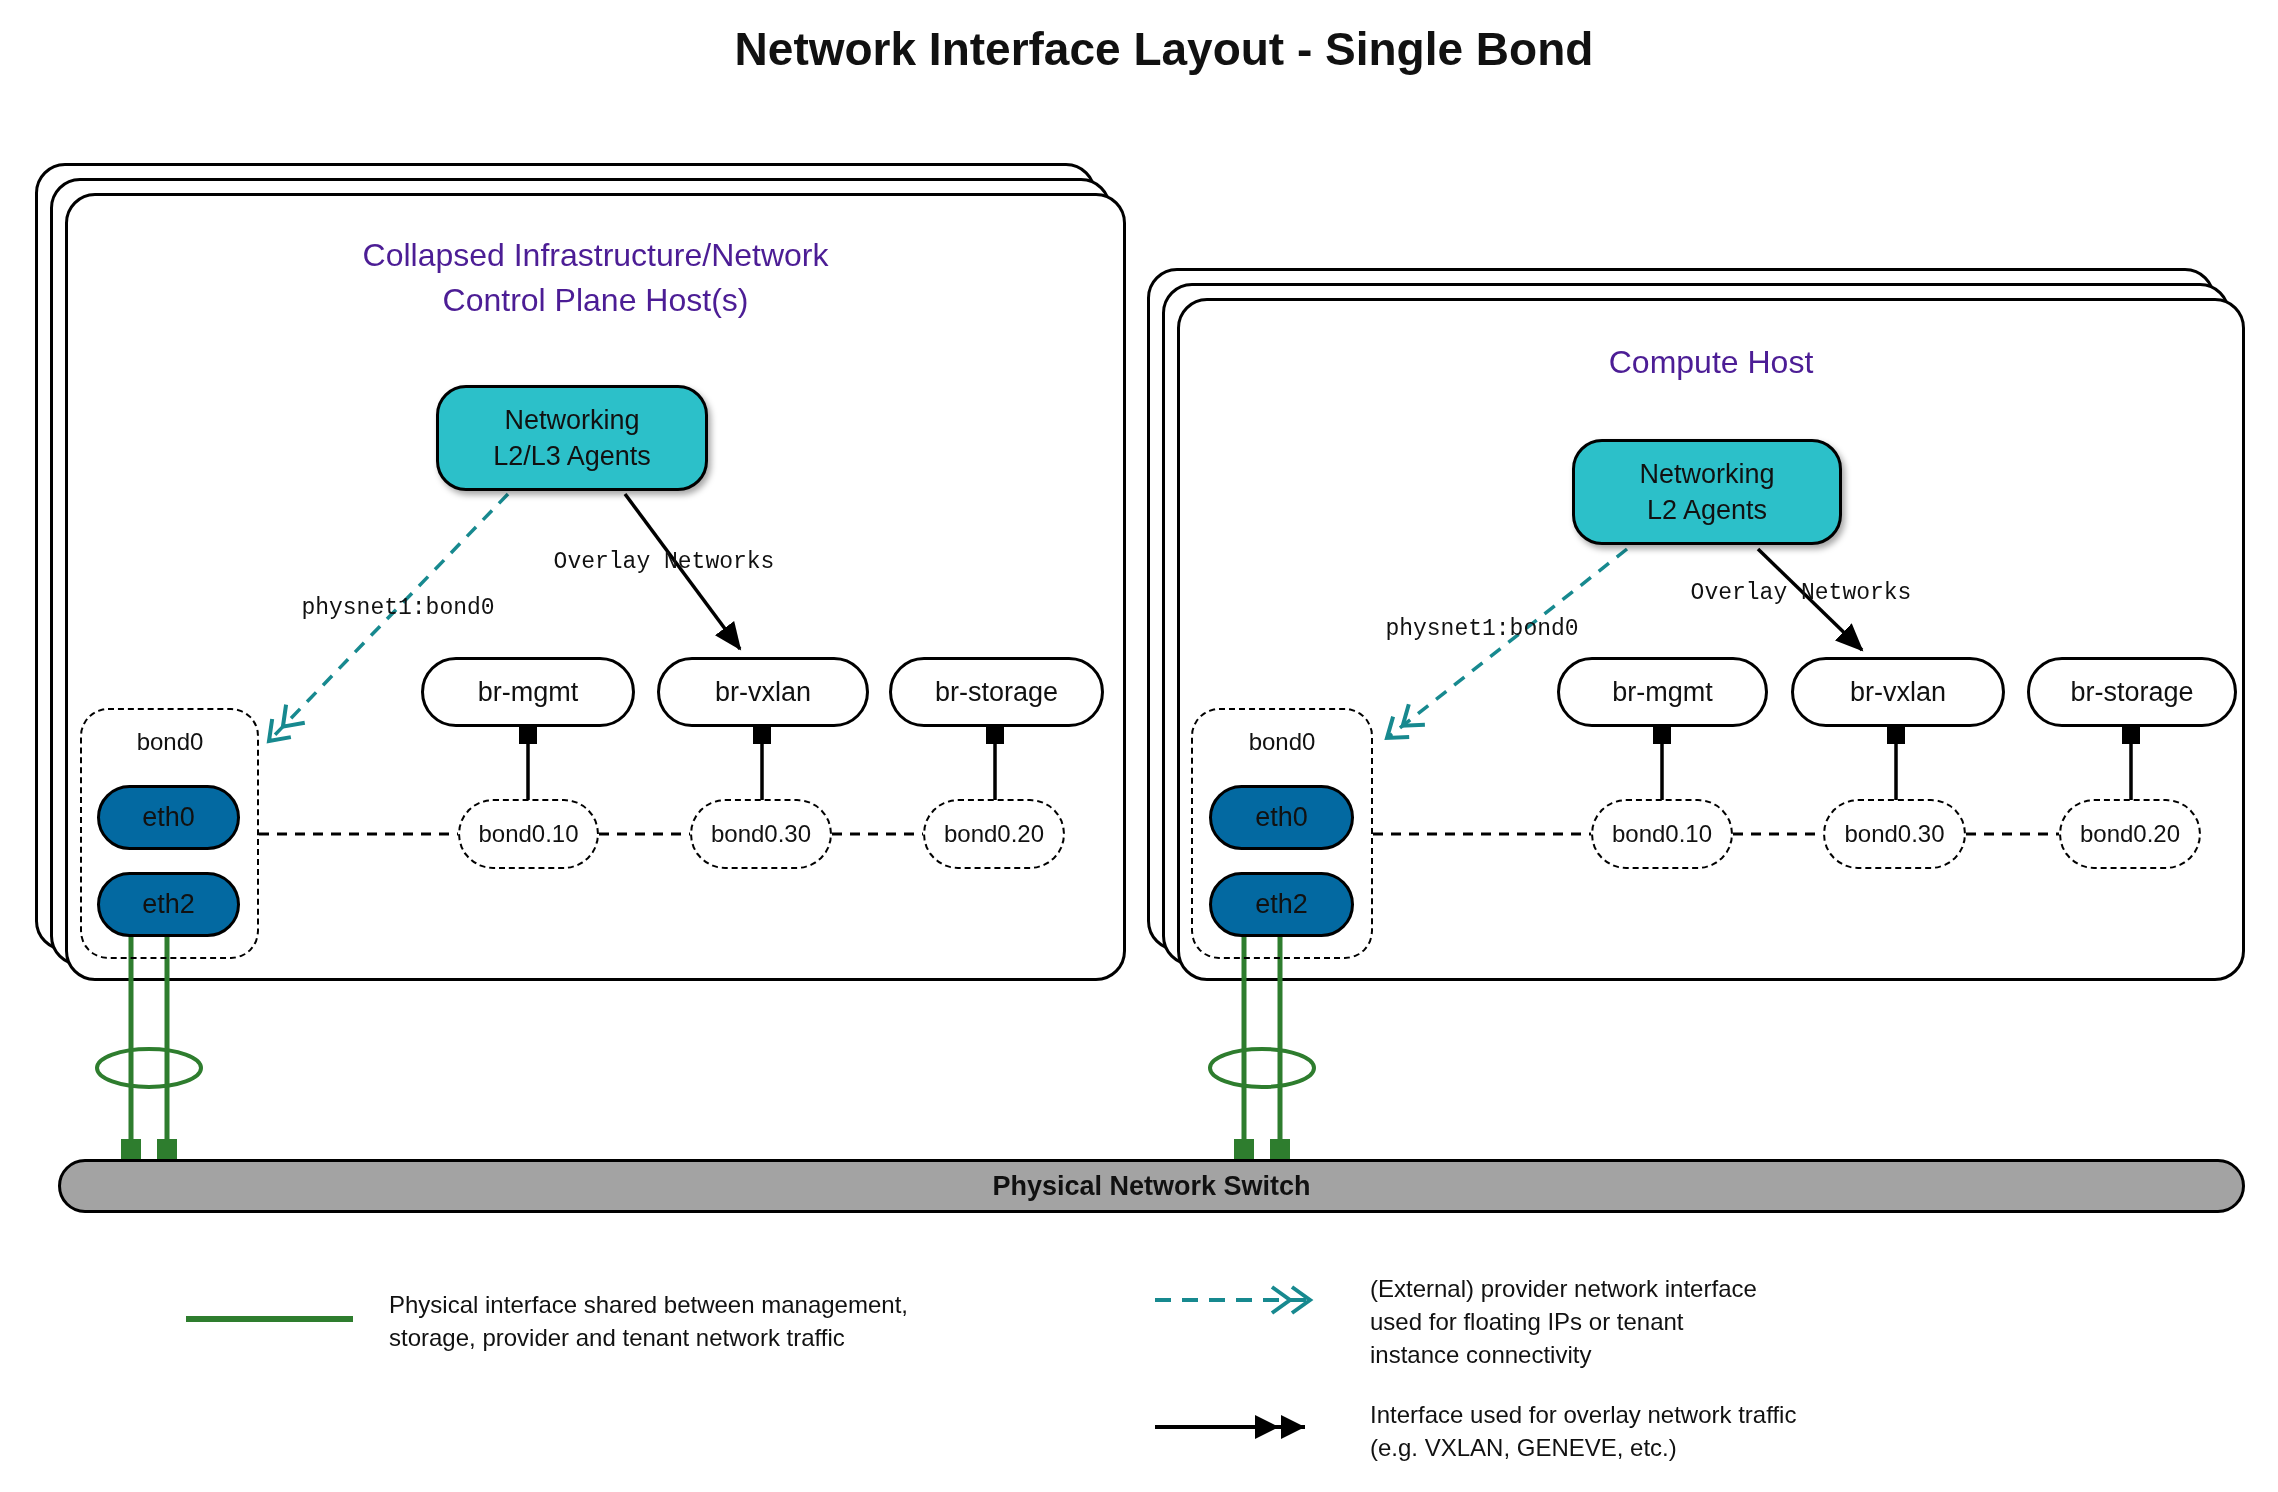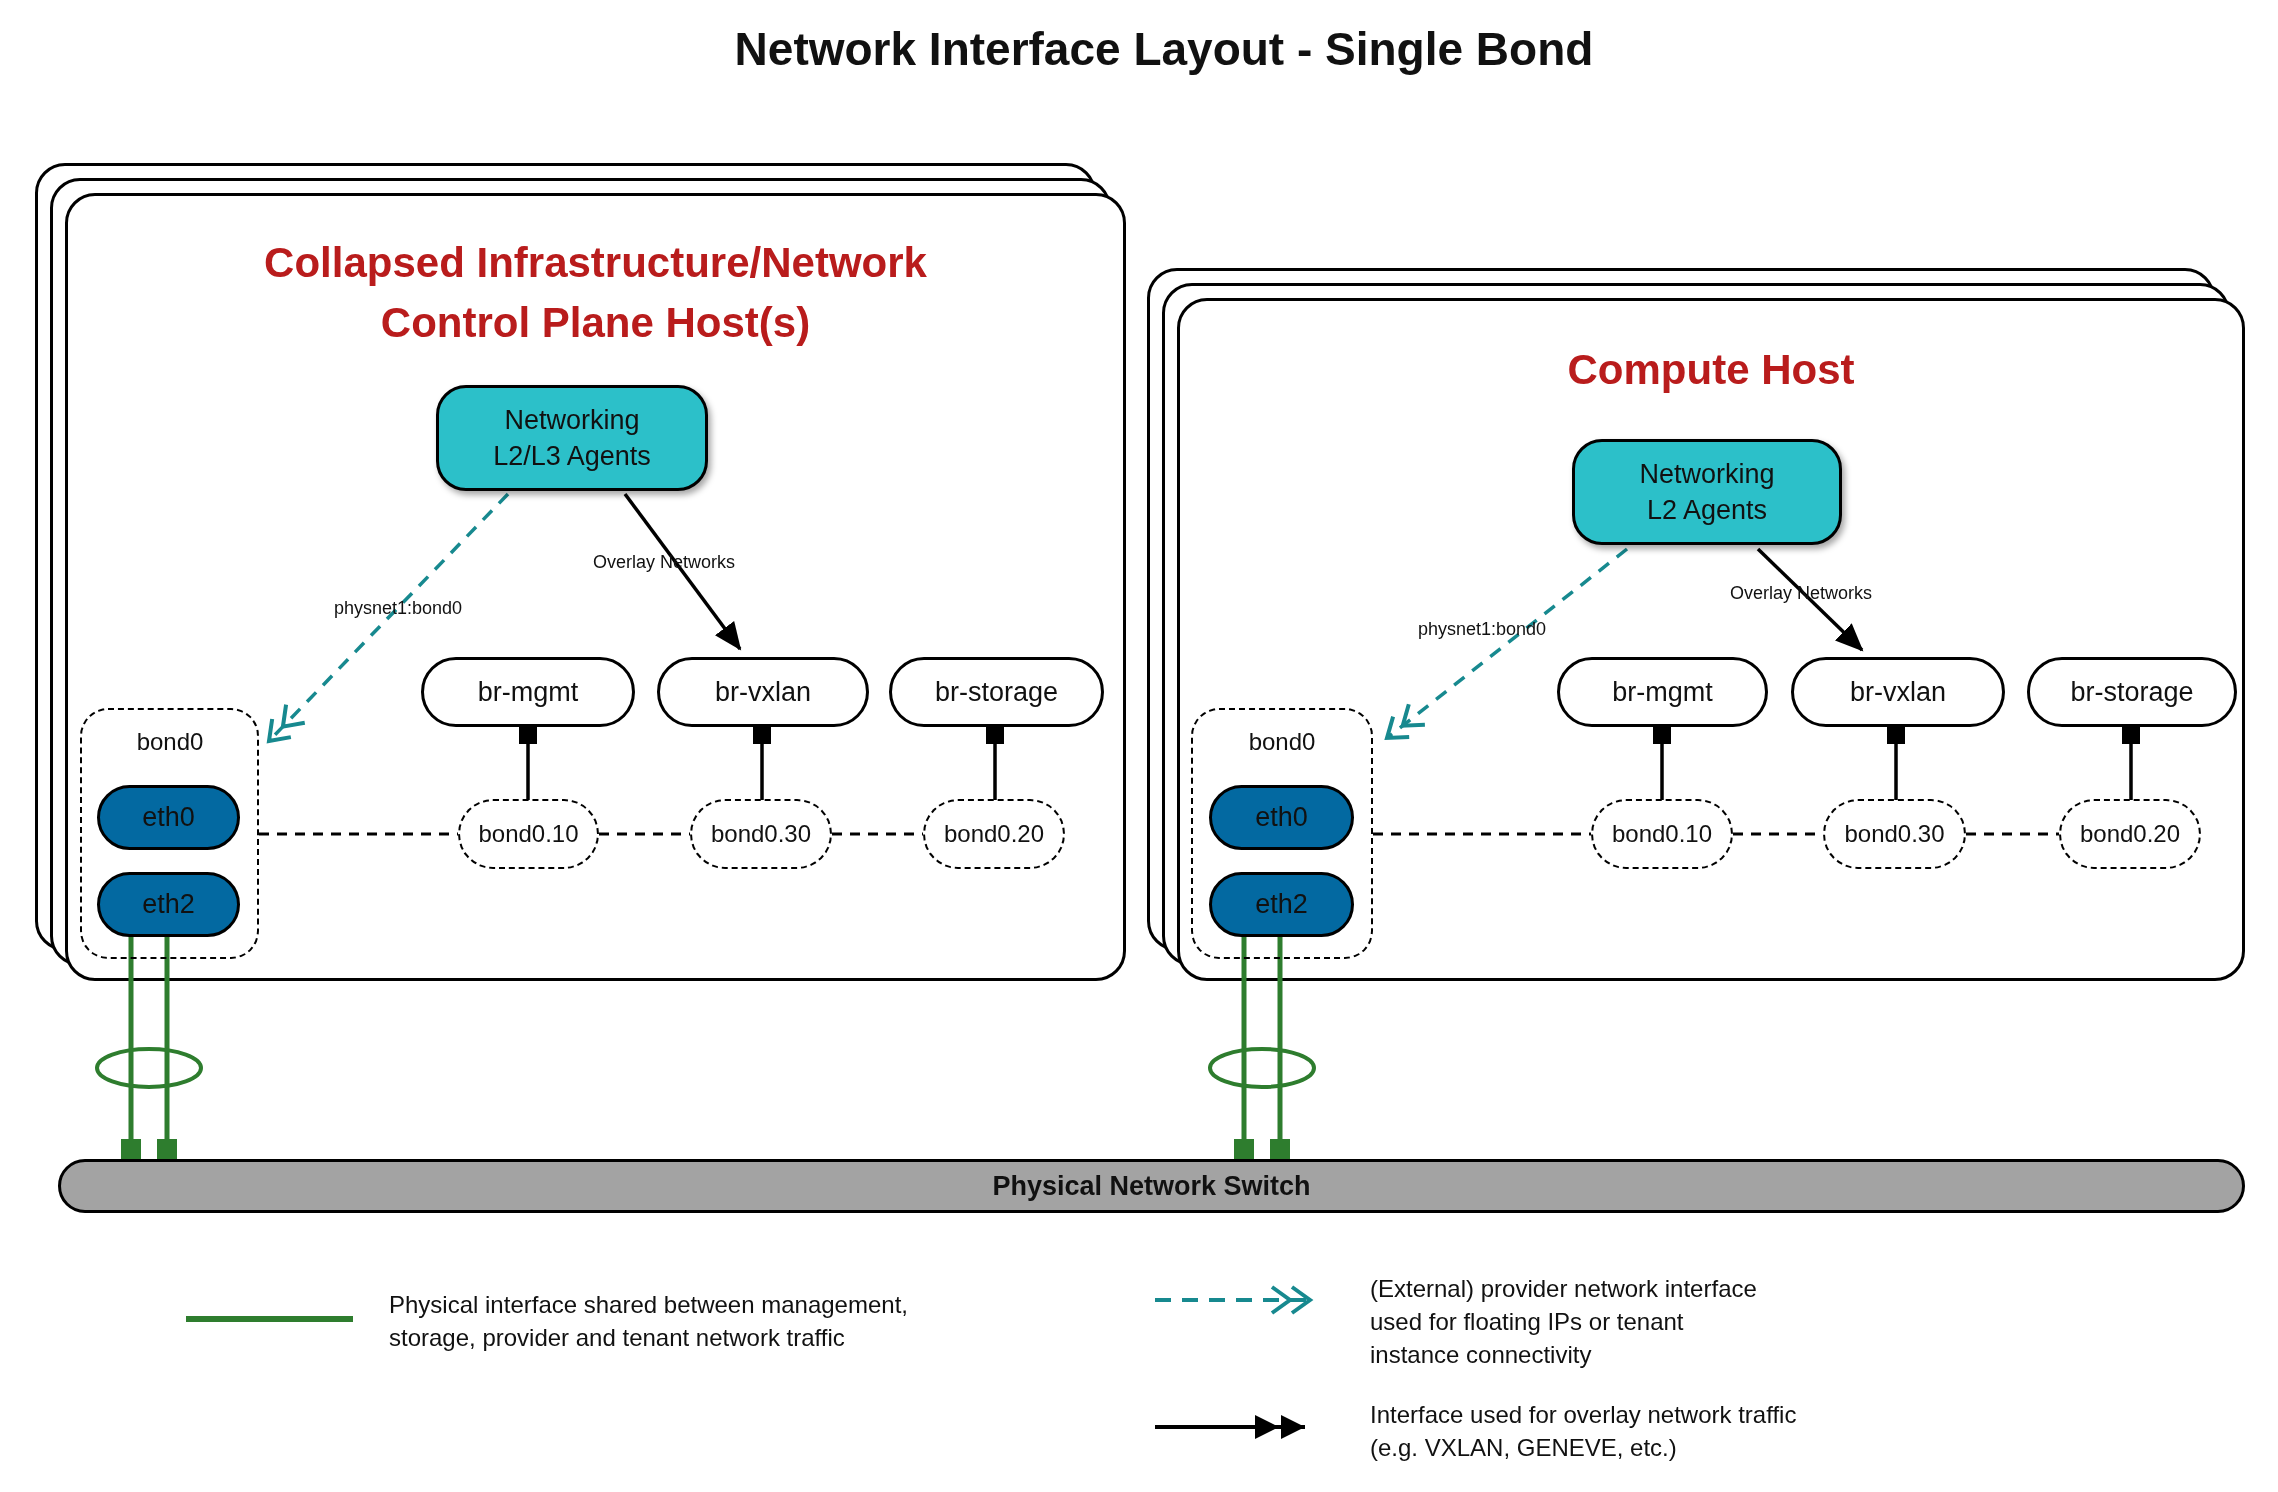--- a/index.html
+++ b/index.html
@@ -8,36 +8,36 @@
     font-family:"Liberation Sans","DejaVu Sans",sans-serif;color:#111;
   }
   .diagram-title{
     position:absolute;left:0;top:22px;width:100%;text-align:center;
     font-size:46px;font-weight:bold;color:#111;padding-left:25px;
   }
   .host{
     position:absolute;border:3.5px solid #000;border-radius:30px;background:#fff;box-sizing:border-box;
   }
   .host-title{
-    position:absolute;text-align:center;font-weight:bold;font-size:42px;line-height:1.42;color:#b91c1c;
+    position:absolute;text-align:center;font-weight:normal;font-size:32px;line-height:1.42;color:#4c1d95;
   }
   .node{
     position:absolute;box-sizing:border-box;border:3px solid #000;background:#fff;
     display:flex;align-items:center;justify-content:center;font-size:27px;color:#111;
   }
   .stadium{border-radius:999px;}
   .dashed{border-style:dashed;background:transparent;border-width:2.5px;}
   .agent{
     background:#2cc0c9;border-radius:30px;flex-direction:column;line-height:1.35;
     box-shadow:3px 4px 6px rgba(0,0,0,.35);
   }
   .eth{background:#0369a1;}
   .vlan{font-size:24px;}
   .lbl{
-    position:absolute;font-size:18px;transform:translate(-50%,-50%);white-space:nowrap;color:#111;
+    position:absolute;font-size:23px;transform:translate(-50%,-50%);white-space:nowrap;color:#111;font-family:Liberation Mono, monospace;
   }
   .bond-label{position:absolute;font-size:24px;transform:translateX(-50%);color:#111;}
   .switch-bar{
     position:absolute;border:3.5px solid #000;border-radius:30px;background:#a3a3a3;box-sizing:border-box;
     display:flex;align-items:center;justify-content:center;font-size:27px;font-weight:bold;color:#111;
   }
   .leg-text{position:absolute;font-size:24px;line-height:1.38;color:#111;}
   svg.wires{position:absolute;left:0;top:0;z-index:2;}
   .layer1{z-index:1;}
   .layer3{z-index:3;}

